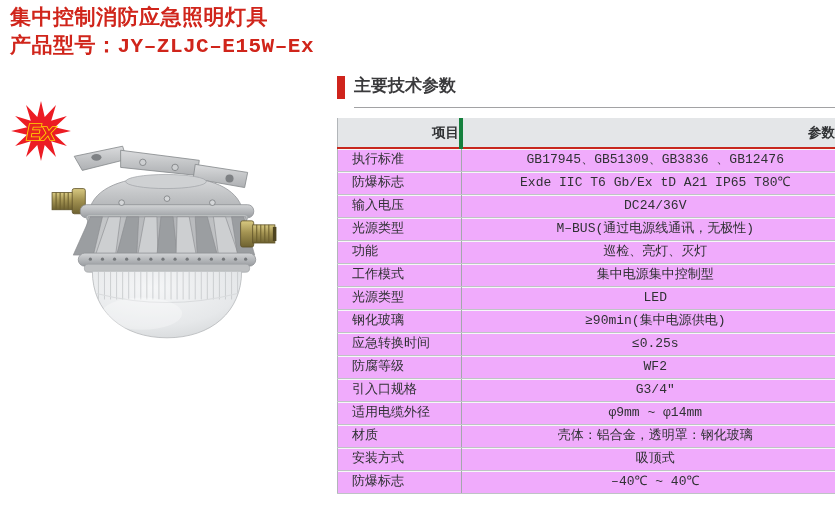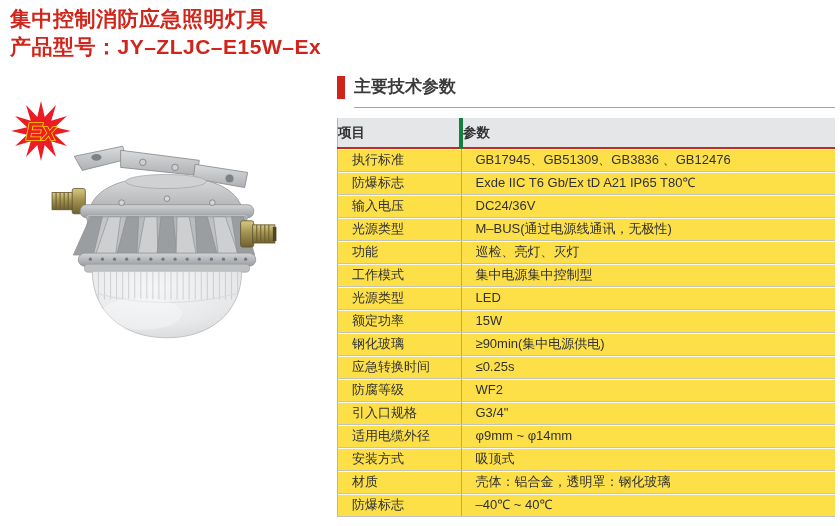--- a/index.html
+++ b/index.html
@@ -1,41 +1,41 @@
 <!DOCTYPE html>
 <html><head>
 <meta charset="utf-8">
 <style>
   html,body{margin:0;padding:0;background:#fff;}
   .page{
     position:relative;width:840px;height:526px;background:#ffffff;overflow:hidden;
-    font-family:Liberation Sans, sans-serif;
+    font-family:Liberation Mono, monospace;
   }
   
   .title-block{position:absolute;left:10px;top:5px;color:#d0251b;font-weight:bold;
     font-size:21px;line-height:28px;letter-spacing:0.5px;}
   
   .badge-svg{position:absolute;left:10px;top:98px;width:62px;height:66px;}
   .lamp-svg{position:absolute;left:46px;top:140px;width:242px;height:202px;}
   
   .spec{position:absolute;left:337px;top:76px;width:498px;}
   .section-header{display:flex;align-items:flex-start;}
   .red-bar{width:8px;height:23px;background:#cf241c;flex:0 0 8px;}
   .section-title{flex:1;margin-left:9px;font-size:17px;font-weight:bold;color:#3a3a3c;
     line-height:22px;padding-bottom:9px;border-bottom:1px solid #a2a2a4;}
   table.spec-table{margin-top:10px;width:100%;border-collapse:collapse;table-layout:fixed;
     color:#2f3133;border-left:1px solid #b2b6b9;}
   .spec-table th{height:29px;background:#e4e6e8;font-weight:bold;font-size:13.5px;
-    text-align:left;border-bottom:2px solid #c8281e;padding:0;}
+    text-align:right;border-bottom:2px solid #c8281e;padding:0;}
   .spec-table th.col-item{width:121px;}
   .spec-table th.col-param{border-left:4px solid #15803d;}
-  .spec-table td{height:22px;background:#fde047;font-size:13px;line-height:22px;
+  .spec-table td{height:22px;background:#f0abfc;font-size:13px;line-height:22px;
     border-bottom:1px solid #bfc3c6;box-shadow:inset 0 1px 0 #f6f7f8;
     padding:0 0 0 14px;white-space:nowrap;overflow:hidden;}
-  .spec-table td.value{border-left:1px solid #a3a8ac;}
+  .spec-table td.value{border-left:1px solid #a3a8ac;text-align:center;}
 </style>
 </head>
 <body>
 
 <div class="page">
 
   <div class="title-block">
     <div>集中控制消防应急照明灯具</div>
     <div>产品型号：JY–ZLJC–E15W–Ex</div>
   </div>
@@ -194,50 +194,46 @@
           </tr>
         <tr>
             <td class="item">工作模式</td>
             <td class="value">集中电源集中控制型</td>
           </tr>
         <tr>
             <td class="item">光源类型</td>
             <td class="value">LED</td>
           </tr>
         <tr>
-            <td class="item">额定功率</td>
-            <td class="value">15W</td>
-          </tr>
-        <tr>
             <td class="item">钢化玻璃</td>
             <td class="value">≥90min(集中电源供电)</td>
           </tr>
         <tr>
             <td class="item">应急转换时间</td>
             <td class="value">≤0.25s</td>
           </tr>
         <tr>
             <td class="item">防腐等级</td>
             <td class="value">WF2</td>
           </tr>
         <tr>
             <td class="item">引入口规格</td>
             <td class="value">G3/4"</td>
           </tr>
         <tr>
             <td class="item">适用电缆外径</td>
             <td class="value">φ9mm ~ φ14mm</td>
           </tr>
         <tr>
+            <td class="item">材质</td>
+            <td class="value">壳体：铝合金，透明罩：钢化玻璃</td>
+          </tr>
+        <tr>
             <td class="item">安装方式</td>
             <td class="value">吸顶式</td>
-          </tr>
-        <tr>
-            <td class="item">材质</td>
-            <td class="value">壳体：铝合金，透明罩：钢化玻璃</td>
           </tr>
         <tr>
             <td class="item">防爆标志</td>
             <td class="value">–40℃ ~ 40℃</td>
           </tr>
       </tbody>
     </table>
   </div>
 
 </div>

